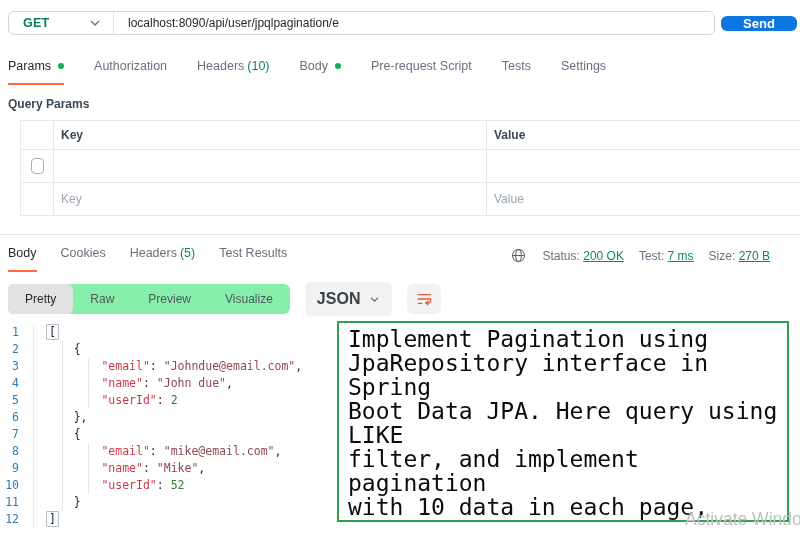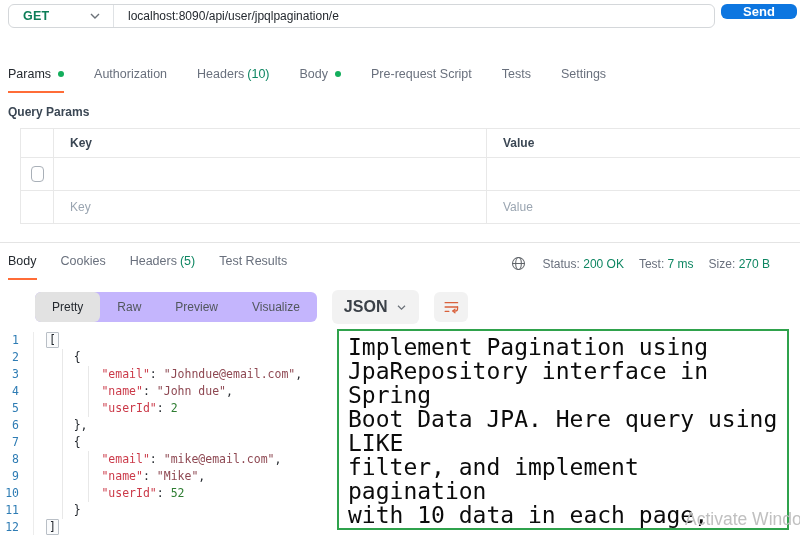--- a/index.html
+++ b/index.html
@@ -1,61 +1,61 @@
 <!DOCTYPE html>
 <html><head>
 <meta charset="utf-8">
 <style>
   * { margin:0; padding:0; box-sizing:border-box; }
   html,body { background:#fff; }
   body { font-family:"Liberation Sans", sans-serif; }
   .app { position:relative; width:800px; height:535px; overflow:hidden; background:#fff; }
 
   
-  .url-row { display:flex; align-items:flex-start; margin:4px 3px 12px 8px; height:38px; }
+  .url-row { display:flex; align-items:center; margin:4px 3px 4px 8px; height:38px; }
   .url-box { flex:1; display:flex; align-items:center; border:1px solid #d4d7da; border-radius:6px; margin-right:6px; background:#fff; }
   .method-select { display:flex; align-items:center; width:104px; padding:0 12px 0 14px; justify-content:space-between; cursor:pointer; }
   .method-label { font-size:12.5px; font-weight:bold; color:#0c7d57; letter-spacing:.2px; }
   .url-vdiv { width:1px; height:22px; background:#dfe2e5; }
   .url-input { flex:1; border:none; outline:none; font-size:12px; color:#24292f; padding:0 10px 0 14px; font-family:"Liberation Sans",sans-serif; background:transparent; }
   .send-btn { width:76px; border:none; border-radius:6px; background:#0d76e0; color:#fff; font-size:13px; font-weight:bold; cursor:pointer; font-family:"Liberation Sans",sans-serif; }
 
   
   .req-tabs { display:flex; gap:30px; padding:13px 8px 0 8px; border-bottom:1px solid transparent; }
   .rtab { font-size:12.5px; color:#69707d; padding-bottom:10px; border-bottom:2px solid transparent; cursor:pointer; white-space:nowrap; }
   .rtab.active { color:#24292f; border-bottom-color:#ff6c37; }
   .dot { display:inline-block; width:6px; height:6px; border-radius:50%; background:#13ae5c; margin-left:7px; vertical-align:1px; }
   .count { color:#0e8662; margin-left:3px; }
 
   
   .qp-title { margin:11px 0 9px 8px; font-size:12px; font-weight:bold; color:#3b4754; }
   .qp-table { margin-left:20px; border-top:1px solid #e8e8e8; border-left:1px solid #e8e8e8; }
   .qp-row { display:grid; grid-template-columns:32px 433px 1fr; border-bottom:1px solid #e8e8e8; }
   .qp-row.head { height:29px; }
   .qp-row.body { height:33px; }
-  .qp-cell { border-left:1px solid #e8e8e8; display:flex; align-items:center; padding-left:16px; }
+  .qp-cell { border-left:1px solid #e8e8e8; display:flex; align-items:center; padding-left:7px; }
   .qp-check-cell { display:flex; align-items:center; justify-content:center; }
   .qp-head-label { font-size:12px; font-weight:bold; color:#3b4754; }
   .checkbox { width:13px; height:16px; border:1px solid #a9b0b8; border-radius:4px; background:#fff; cursor:pointer; }
   .qp-input { border:none; outline:none; width:100%; font-size:12px; color:#24292f; font-family:"Liberation Sans",sans-serif; background:transparent; }
   .qp-input::placeholder { color:#9aa5b1; }
 
   .section-divider { margin-top:18px; border-top:1px solid #e4e4e4; }
 
   
   .resp-row { display:flex; justify-content:space-between; align-items:flex-start; padding:11px 30px 0 8px; }
   .resp-tabs { display:flex; gap:24px; }
   .resp-meta { display:flex; align-items:center; gap:15px; font-size:12px; padding-top:2px; }
   .meta-pair .lbl { color:#69707d; }
-  .meta-pair .val { color:#0e8662; }
+  .meta-pair .val { color:#0e8662;text-decoration:underline; }
   .globe { margin-right:2px; display:inline-flex; }
 
   
   .view-row { display:flex; align-items:center; gap:15px; margin:10px 8px 0 8px; }
-  .pill-group { display:flex; background:#c4b5fd; border-radius:6px;margin-left:27px; }
+  .pill-group { display:flex; background:#86efac; border-radius:6px; }
   .vtab { padding:8px 17px; font-size:12px; color:#52575d; border-radius:6px; cursor:pointer; }
   .vtab.active { background:#e2e2e2; color:#24292f; }
   .lang-select { display:flex; align-items:center; gap:9px; background:#f2f2f2; border-radius:6px; padding:8px 12px; font-size:16px; color:#3b4148; font-weight:bold; cursor:pointer;text-align:center; }
   .wrap-btn { width:34px; height:30px; background:#f2f2f2; border:none; border-radius:6px; display:flex; align-items:center; justify-content:center; cursor:pointer; }
 
   
   .code-area { position:relative; margin-top:8px; font-family:"DejaVu Sans Mono", monospace; font-size:11.5px; }
   .code-line { display:flex; height:17px; line-height:17px; }
   .ln { width:34px; padding-right:14px; text-align:right; color:#2e7cb4; border-right:1px solid #ececec; flex:none; }
   .lc { padding-left:12px; white-space:pre; color:#24292f; }

